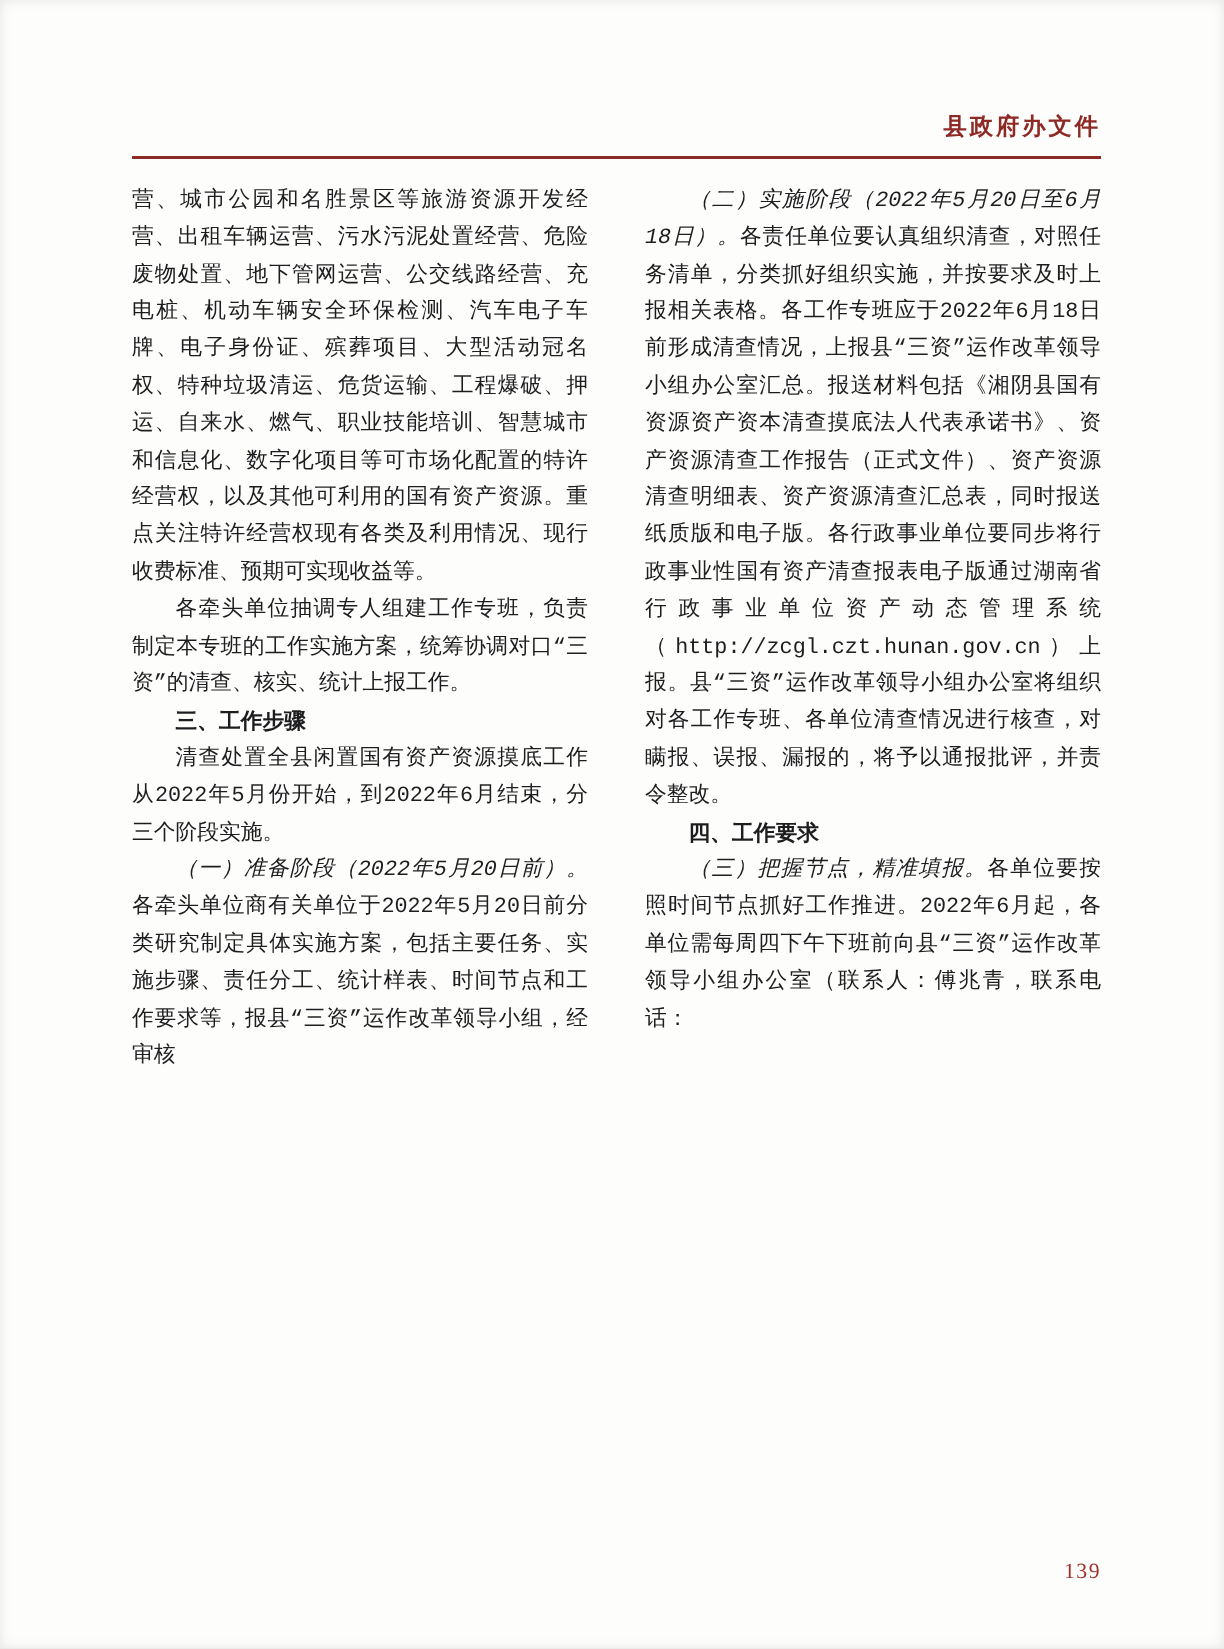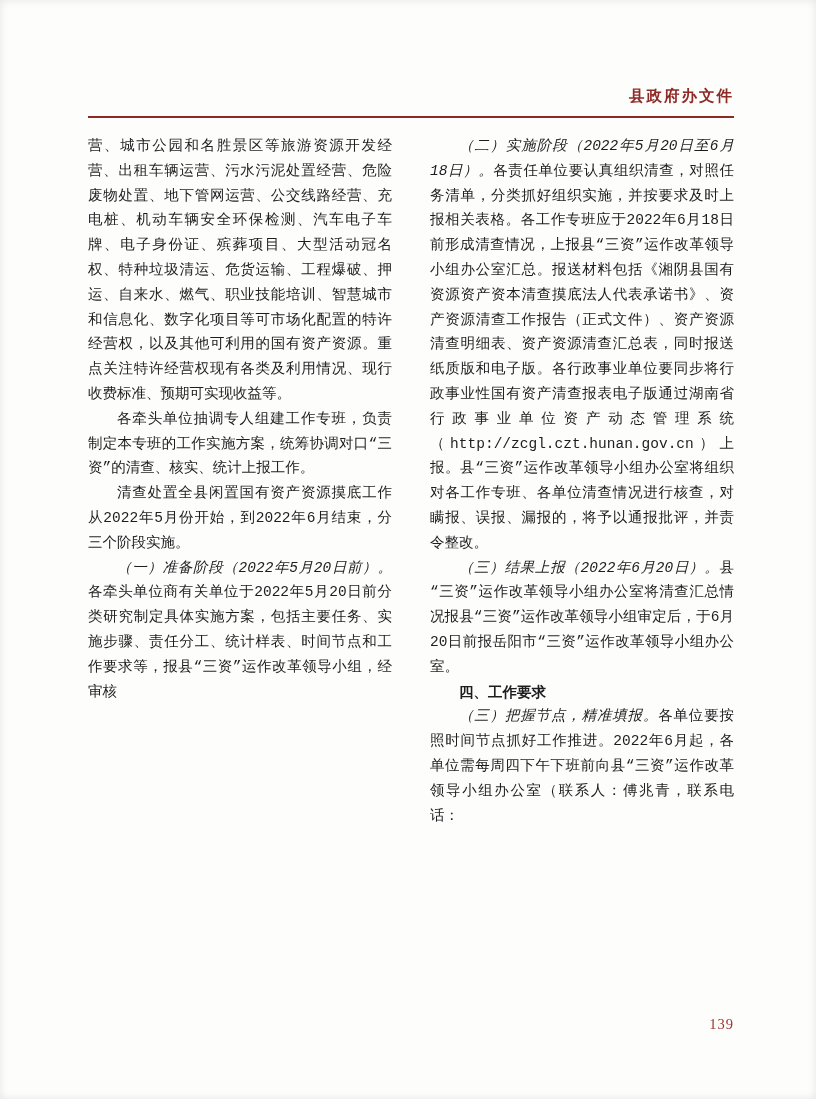--- a/index.html
+++ b/index.html
@@ -3,21 +3,21 @@
 <meta charset="utf-8">
 <style>
   * { margin: 0; padding: 0; box-sizing: border-box; }
   html, body { background: #e9e9e9; }
   .page {
     width: 816px;
     height: 1099px;
     margin: 0 auto;
     position: relative;
     background: #fdfdfc;
-    padding: 12px 82px 0 88px;
+    padding: 0 82px 0 88px;
     overflow: hidden;
     font-family: "Liberation Serif", "DejaVu Serif", serif;
     color: #1d1d1f;
     box-shadow: inset 0 0 8px rgba(0,0,0,0.10);
   }
   .header { padding-top: 74px; text-align: right; }
   .header-label {
     font-family: "Liberation Sans", "DejaVu Sans", sans-serif;
     font-weight: bold;
     font-size: 15.5px;
@@ -40,46 +40,46 @@
     text-align: justify;
     text-justify: inter-ideograph;
   }
   p.para { margin: 0; text-indent: 2em; font-family: Liberation Mono, monospace; }
   p.para.no-indent { text-indent: 0; }
   p.para.heading {
     font-family: "Liberation Sans", "DejaVu Sans", sans-serif;
     font-weight: bold;
   }
   .lead { font-style: italic; }
-  .footer { position: absolute; right: 82px; bottom: 66px; }
+  .footer { position: absolute; right: 82px; bottom: 42px; }
   .page-number {
     color: var(--accent-page, #a0342c);
     font-size: 14.5px;
     letter-spacing: 1px;
     font-family: "Liberation Serif", "DejaVu Serif", serif;
   }
 </style>
 </head>
 <body>
 
 <div class="page">
   <div class="header">
     <span class="header-label">县政府办文件</span>
   </div>
   <div class="header-rule"></div>
   <div class="content">
     <div class="column" id="col-left">
         <p class="para no-indent">营、城市公园和名胜景区等旅游资源开发经营、出租车辆运营、污水污泥处置经营、危险废物处置、地下管网运营、公交线路经营、充电桩、机动车辆安全环保检测、汽车电子车牌、电子身份证、殡葬项目、大型活动冠名权、特种垃圾清运、危货运输、工程爆破、押运、自来水、燃气、职业技能培训、智慧城市和信息化、数字化项目等可市场化配置的特许经营权，以及其他可利用的国有资产资源。重点关注特许经营权现有各类及利用情况、现行收费标准、预期可实现收益等。</p>
         <p class="para">各牵头单位抽调专人组建工作专班，负责制定本专班的工作实施方案，统筹协调对口“三资”的清查、核实、统计上报工作。</p>
+        <p class="para heading">三、工作步骤</p>
         <p class="para">清查处置全县闲置国有资产资源摸底工作从2022年5月份开始，到2022年6月结束，分三个阶段实施。</p>
         <p class="para"><span class="lead">（一）准备阶段（2022年5月20日前）。</span>各牵头单位商有关单位于2022年5月20日前分类研究制定具体实施方案，包括主要任务、实施步骤、责任分工、统计样表、时间节点和工作要求等，报县“三资”运作改革领导小组，经审核</p>
       </div>
     <div class="column" id="col-right">
         <p class="para"><span class="lead">（二）实施阶段（2022年5月20日至6月18日）。</span>各责任单位要认真组织清查，对照任务清单，分类抓好组织实施，并按要求及时上报相关表格。各工作专班应于2022年6月18日前形成清查情况，上报县“三资”运作改革领导小组办公室汇总。报送材料包括《湘阴县国有资源资产资本清查摸底法人代表承诺书》、资产资源清查工作报告（正式文件）、资产资源清查明细表、资产资源清查汇总表，同时报送纸质版和电子版。各行政事业单位要同步将行政事业性国有资产清查报表电子版通过湖南省行政事业单位资产动态管理系统（http://zcgl.czt.hunan.gov.cn）上报。县“三资”运作改革领导小组办公室将组织对各工作专班、各单位清查情况进行核查，对瞒报、误报、漏报的，将予以通报批评，并责令整改。</p>
-        <p class="para"><span class="lead">（三）结果上报（2022年6月20日）。</span>县“三资”运作改革领导小组办公室将清查汇总情况报县“三资”运作改革领导小组审定后，于6月20日前报岳阳市“三资”运作改革领导小组办公室。</p>
         <p class="para heading">四、工作要求</p>
         <p class="para"><span class="lead">（三）把握节点，精准填报。</span>各单位要按照时间节点抓好工作推进。2022年6月起，各单位需每周四下午下班前向县“三资”运作改革领导小组办公室（联系人：傅兆青，联系电话：</p>
       </div>
   </div>
   <div class="footer">
     <span class="page-number">139</span>
   </div>
 </div>
 
 </body></html>

